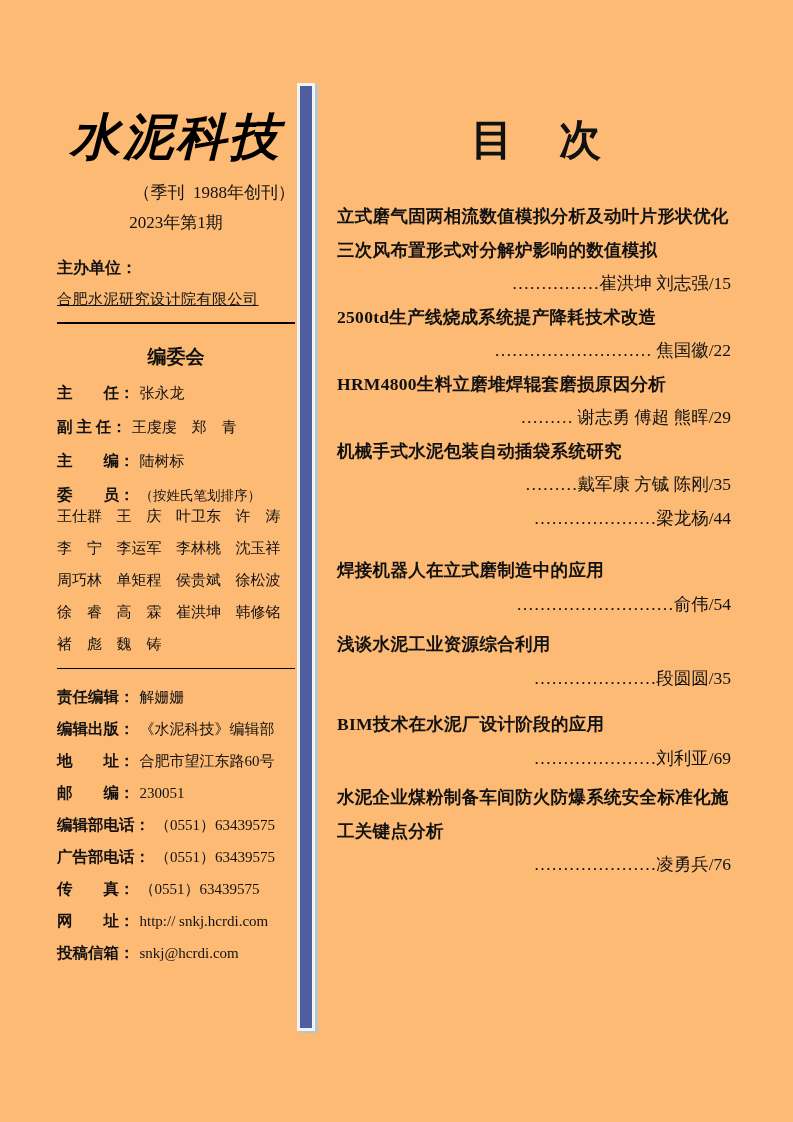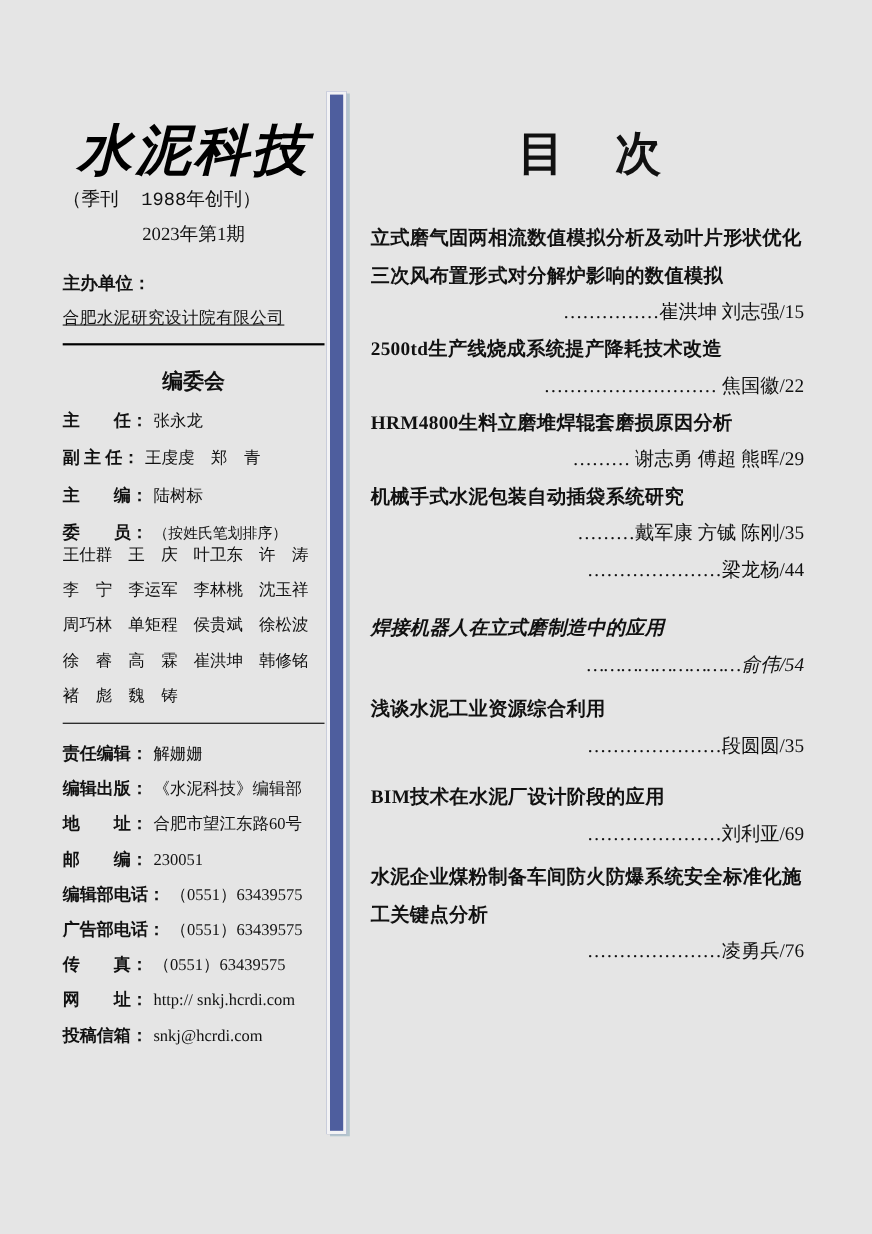--- a/index.html
+++ b/index.html
@@ -1,29 +1,29 @@
 <!DOCTYPE html>
 <html><head>
 <meta charset="utf-8">
 <style>
   * { margin:0; padding:0; box-sizing:border-box; }
   html,body { background:#888; }
   .page {
     position:relative; width:793px; height:1122px; margin:0 auto;
-    background:#e5e5e5; overflow:hidden;
+    background:#fdba74; overflow:hidden;
     font-family:"Liberation Serif","DejaVu Serif",serif; color:#111;
   }
   
   .left-col { position:absolute; left:57px; top:0; width:238px; }
   .journal-title {
     margin-top:108px; text-align:center;
     font:italic 700 50px/1.15 "DejaVu Serif",serif;
     letter-spacing:3px; white-space:nowrap; color:#000;
   }
-  .journal-sub { text-align:left; font-size:17px; line-height:30px; margin-top:2px; white-space:pre;font-family:Liberation Mono, monospace; }
+  .journal-sub { text-align:right; font-size:17px; line-height:30px; margin-top:12px; white-space:pre; }
   .journal-issue { text-align:center; font-size:17px; line-height:30px; }
   .org-label { font-weight:700; font-size:16px; margin-top:20px; }
   .org-name  { font-size:15px; margin-top:11px; letter-spacing:0.5px;text-decoration:underline; }
   .rule  { border:none; border-top:2.5px solid #000; margin-top:13px; }
   .rule2 { border:none; border-top:1.5px solid #000; margin-top:14px; }
   .board-heading { text-align:center; font-size:19px; font-weight:700; margin-top:20px; }
   .role-row { display:flex; align-items:baseline; margin-top:12px; line-height:21px; }
   .role-label { font-weight:700; font-size:15.5px; white-space:pre; flex:none; }
   .role-value { font-size:15px; margin-left:5px; white-space:pre; }
   .role-value.small { font-size:13.5px; }
@@ -45,21 +45,21 @@
   
   .right-col { position:absolute; left:337px; top:0; width:400px; }
   .toc-heading {
     margin-top:112px; text-align:center;
     font-size:42px; font-weight:700; white-space:pre; letter-spacing:2px;
   }
   .toc-list { list-style:none; margin-top:32px; }
   .toc-entry { font-size:17.5px; line-height:33.5px; }
   .toc-title { font-weight:600; letter-spacing:0.3px; }
   .toc-tail { text-align:right; padding-right:6px; font-weight:400; white-space:pre; }
-  .toc-entry:nth-child(7)  { margin-top:19px;font-style:italic; }
+  .toc-entry:nth-child(7)  { margin-top:19px; }
   .toc-entry:nth-child(8)  { margin-top:7px; }
   .toc-entry:nth-child(9)  { margin-top:13px; }
   .toc-entry:nth-child(10) { margin-top:6px; }
 </style>
 </head>
 <body>
 
 <div class="page">
 
   <aside class="left-col">

